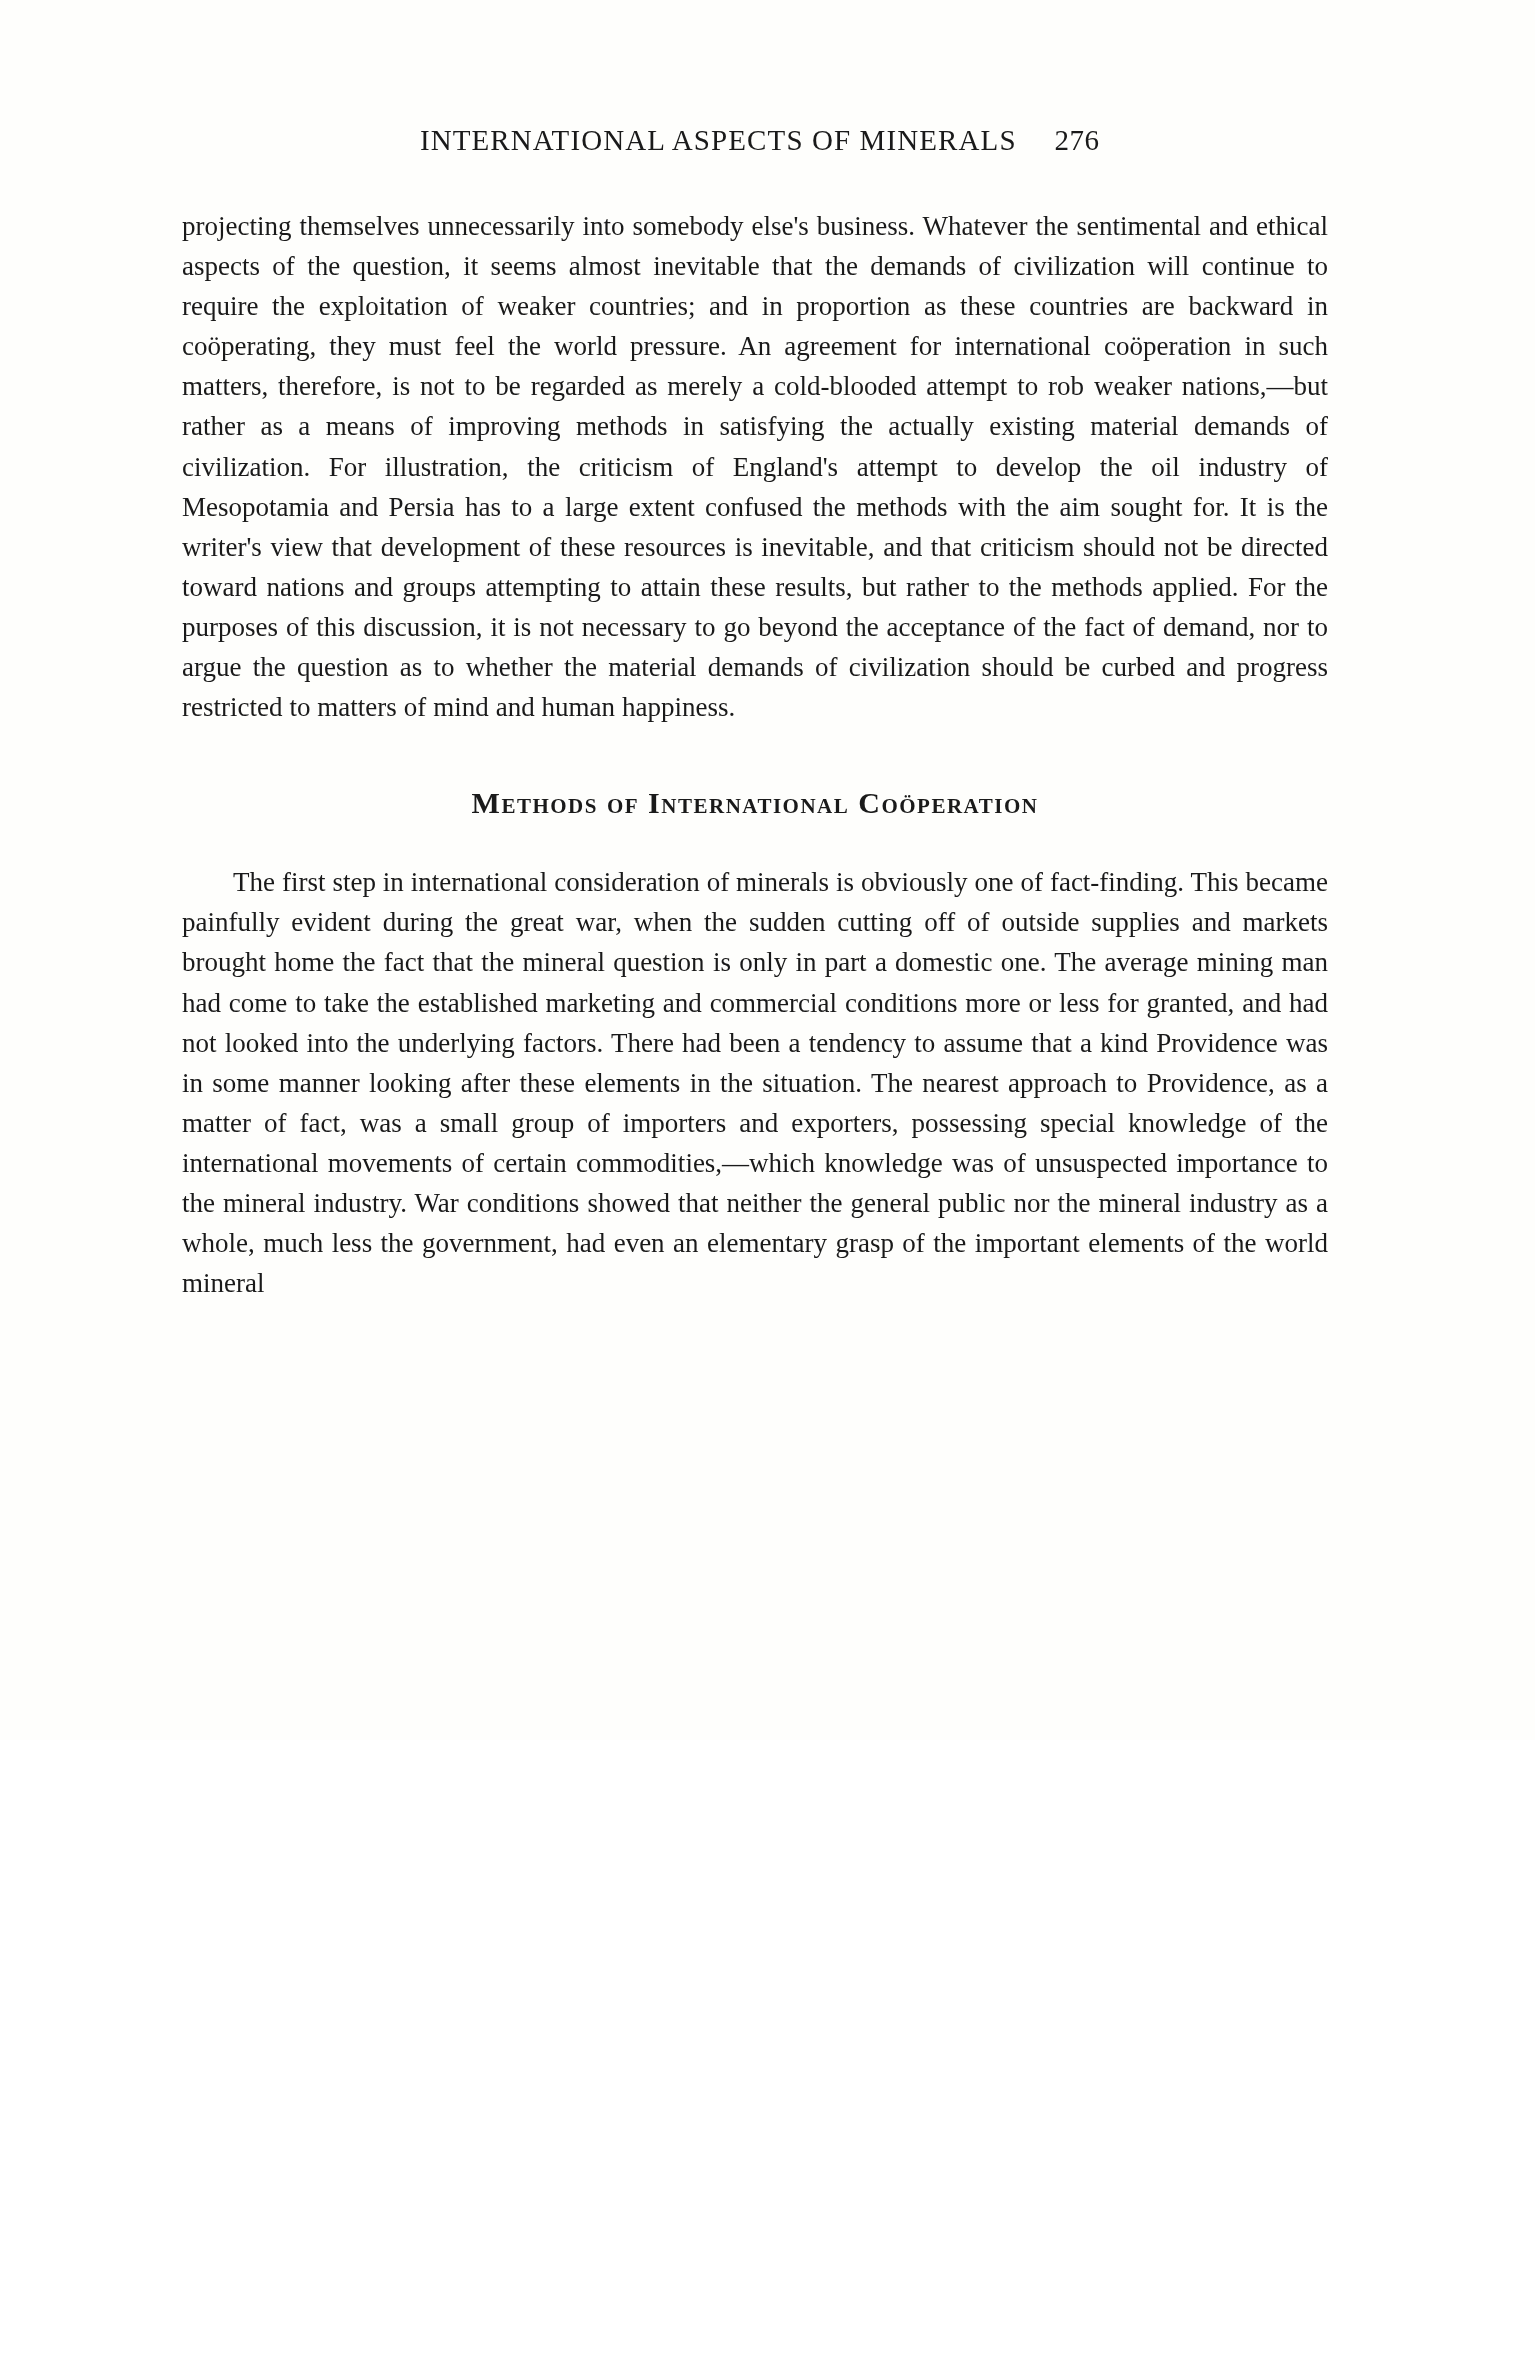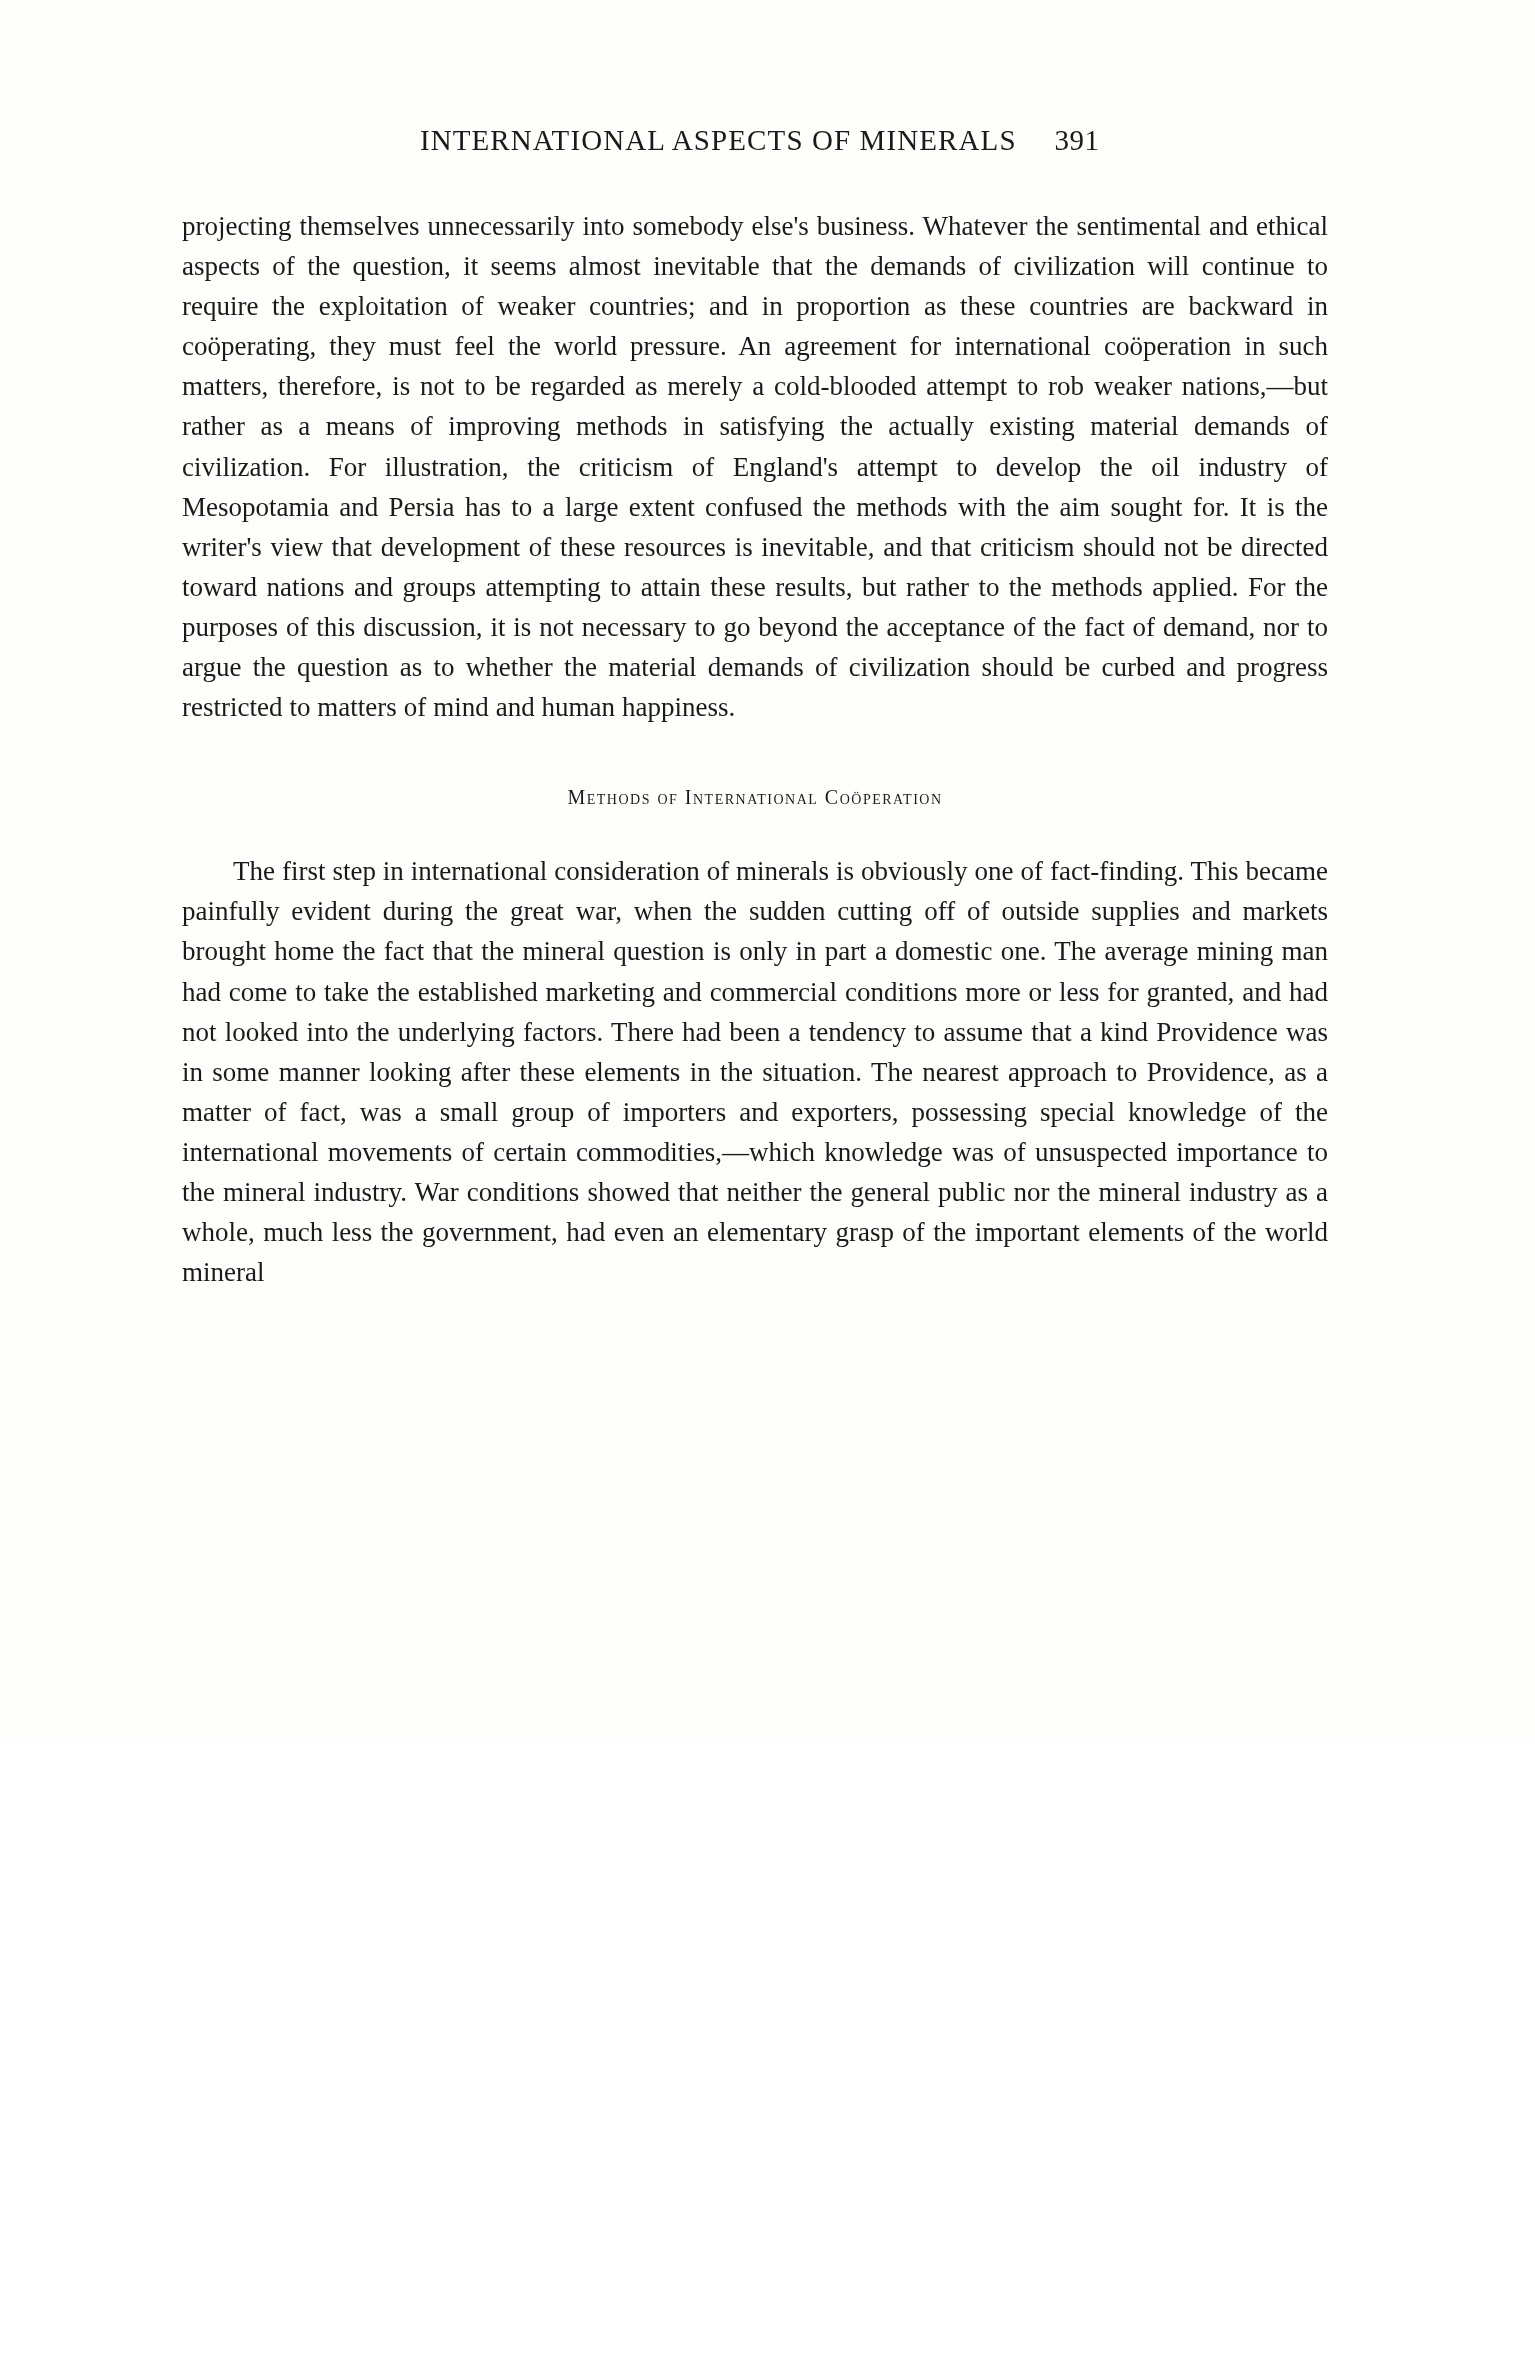--- a/index.html
+++ b/index.html
@@ -49,37 +49,37 @@
     text-align: justify;
     margin: 8px;
     text-indent: 0;
     word-spacing: 0.2px;
     hyphens: manual;
   }
   p.body-text.indented {
     text-indent: 51px;
   }
   h2.section-head {
-    font-size: 20px;
-    font-weight: normal;
+    font-size: 30px;
+    font-weight: bold;
     text-align: center;
     font-variant: small-caps;
     letter-spacing: 1.5px;
     margin: 59px 0 42px 0;
   }
 </style>
 </head>
 <body>
 
 <div class="page">
   <div class="content">
 
     <div class="running-head">
       <span class="rh-title">INTERNATIONAL ASPECTS OF MINERALS</span>
-      <span class="rh-page">391</span>
+      <span class="rh-page">276</span>
     </div>
 
     <p class="body-text">projecting themselves unnecessarily into somebody else's business. Whatever the sentimental and ethical aspects of the question, it seems almost inevitable that the demands of civilization will continue to require the exploitation of weaker countries; and in proportion as these countries are backward in coöperating, they must feel the world pressure.  An agreement for international coöperation in such matters, therefore, is not to be regarded as merely a cold-blooded attempt to rob weaker nations,—but rather as a means of improving methods in satisfying the actually existing material demands of civilization.  For illustration, the criticism of England's attempt to develop the oil industry of Mesopotamia and Persia has to a large extent confused the methods with the aim sought for.  It is the writer's view that development of these resources is inevitable, and that criticism should not be directed toward nations and groups attempting to attain these results, but rather to the methods applied.  For the purposes of this discussion, it is not necessary to go beyond the acceptance of the fact of demand, nor to argue the question as to whether the material demands of civilization should be curbed and progress restricted to matters of mind and human happiness.</p>
 
     <h2 class="section-head">Methods of International Coöperation</h2>
 
     <p class="body-text indented">The first step in international consideration of minerals is obviously one of fact-finding.  This became painfully evident during the great war, when the sudden cutting off of outside supplies and markets brought home the fact that the mineral question is only in part a domestic one.  The average mining man had come to take the established marketing and commercial conditions more or less for granted, and had not looked into the underlying factors.  There had been a tendency to assume that a kind Providence was in some manner looking after these elements in the situation.  The nearest approach to Providence, as a matter of fact, was a small group of importers and exporters, possessing special knowledge of the international movements of certain commodities,—which knowledge was of unsuspected importance to the mineral industry.  War conditions showed that neither the general public nor the mineral industry as a whole, much less the government, had even an elementary grasp of the important elements of the world mineral</p>
 
   </div>
 </div>

